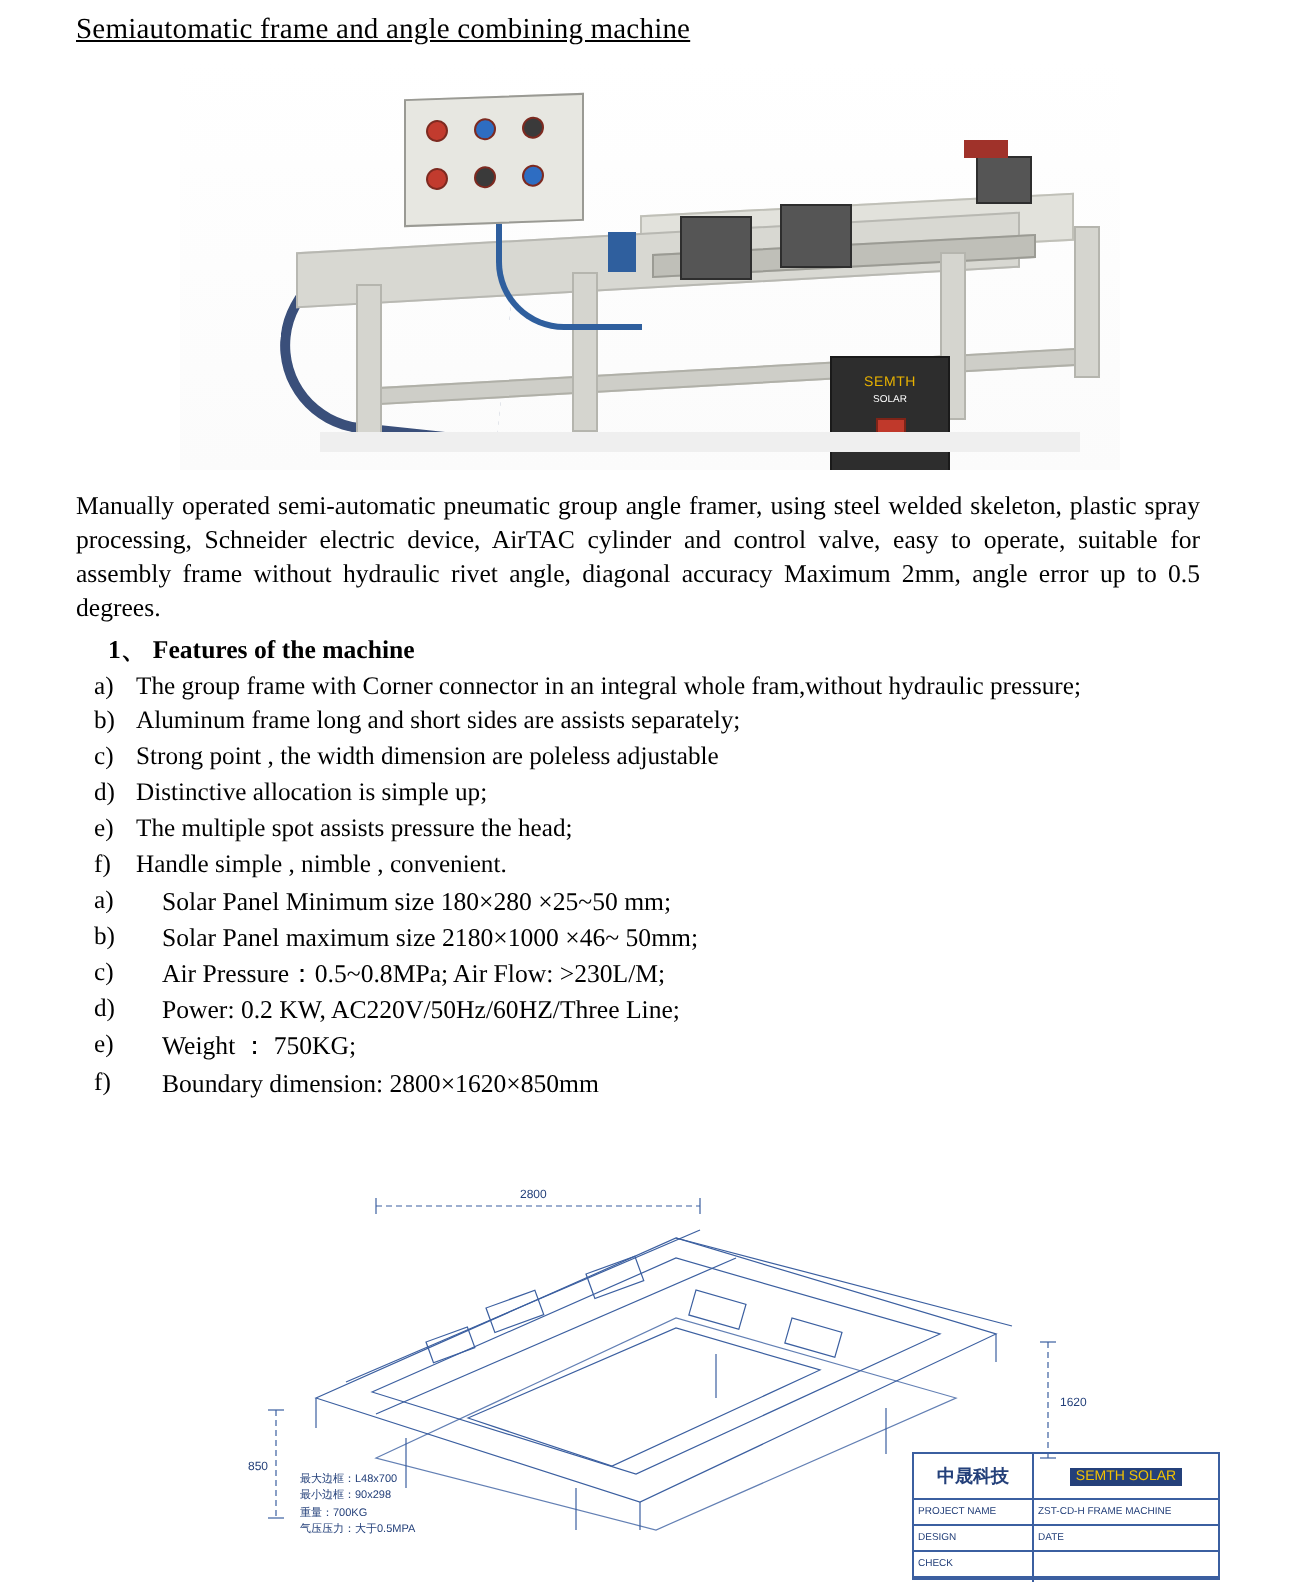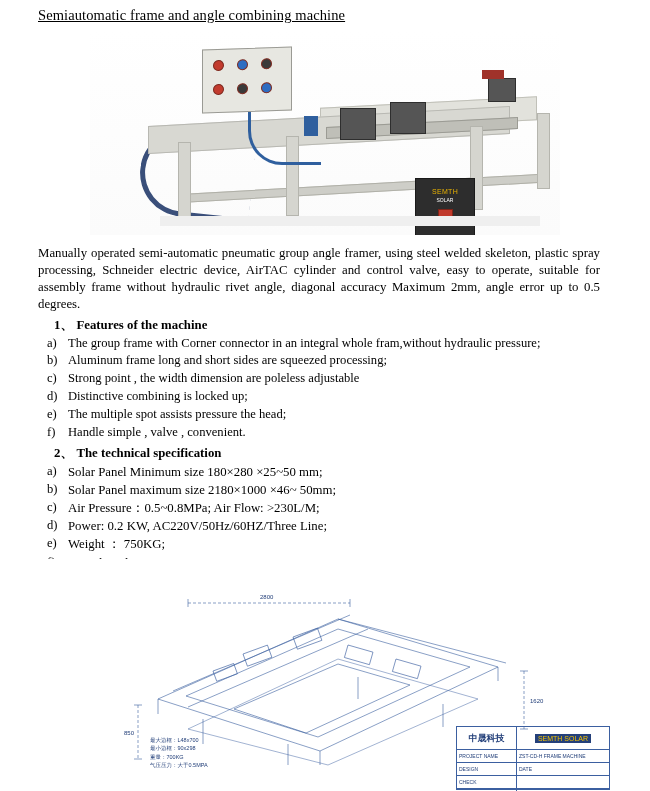--- a/index.html
+++ b/index.html
@@ -197,21 +197,21 @@
     display: flex;
     margin: 0;
   }
   .item .mark {
     width: 30px;
     flex: 0 0 30px;
     padding-left: 9px;
     box-sizing: border-box;
   }
   .item .txt { flex: 1; }
-  .spec .txt { font-size: 12.8px; }
+  .spec .txt { font-size: 12.8px; margin-left: 13px; }
 
   
   .cad-wrap {
     position: absolute;
     left: 38px;
     top: 552px;
     width: 574px;
     height: 233px;
     background: #ffffff;
     border: none;
@@ -310,44 +310,40 @@
     <span class="num">1、</span>
     <span>Features of the machine</span>
   </div>
   <div class="items">
     <div class="item">
       <span class="mark">a)</span>
       <span class="txt">The group frame with Corner connector in an integral whole fram,without hydraulic pressure;</span>
     </div>
     <div class="item">
       <span class="mark">b)</span>
-      <span class="txt">Aluminum frame long and short sides are squeezed processing;</span>
+      <span class="txt">Aluminum frame long and short sides are assists separately;</span>
     </div>
     <div class="item">
       <span class="mark">c)</span>
       <span class="txt">Strong point , the width dimension are poleless adjustable</span>
     </div>
     <div class="item">
       <span class="mark">d)</span>
-      <span class="txt">Distinctive combining is locked up;</span>
+      <span class="txt">Distinctive allocation is simple up;</span>
     </div>
     <div class="item">
       <span class="mark">e)</span>
       <span class="txt">The multiple spot assists pressure the head;</span>
     </div>
     <div class="item">
       <span class="mark">f)</span>
-      <span class="txt">Handle simple , valve , convenient.</span>
+      <span class="txt">Handle simple , nimble , convenient.</span>
     </div>
   </div>
 
-  <div class="section-head">
-    <span class="num">2、</span>
-    <span>The technical specification</span>
-  </div>
   <div class="items spec">
     <div class="item">
       <span class="mark">a)</span>
       <span class="txt">Solar Panel Minimum size 180×280  ×25~50 mm;</span>
     </div>
     <div class="item">
       <span class="mark">b)</span>
       <span class="txt">Solar Panel maximum size 2180×1000  ×46~ 50mm;</span>
     </div>
     <div class="item">

